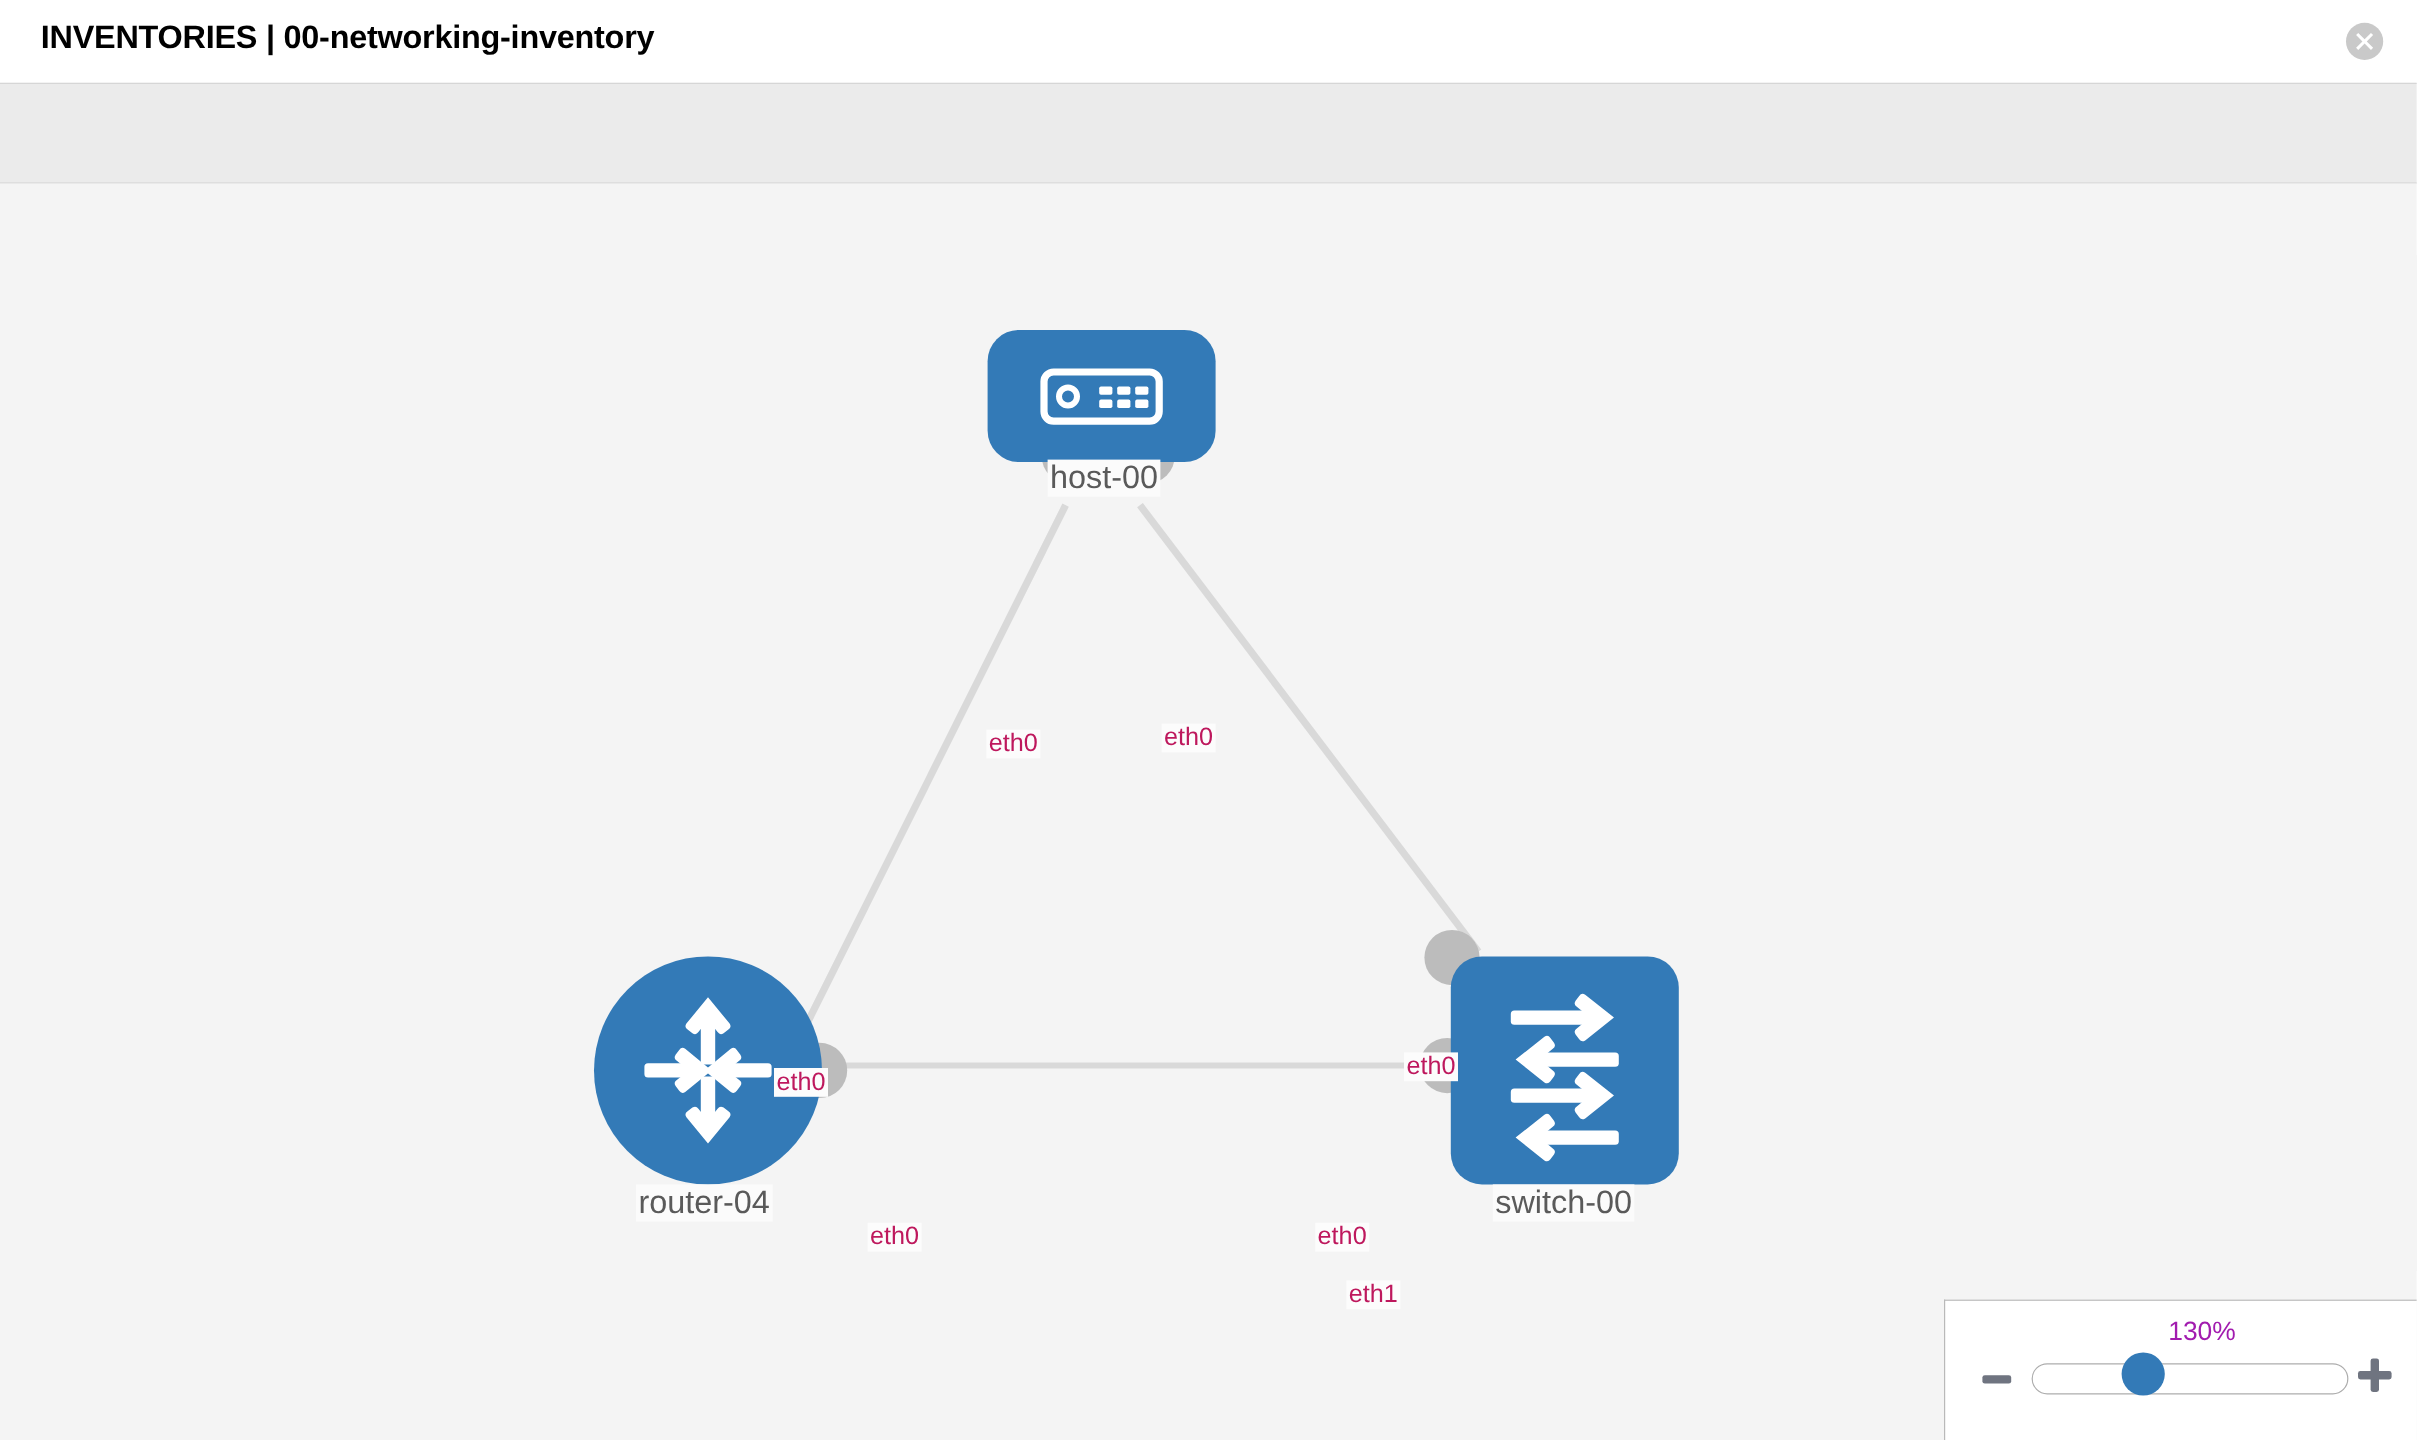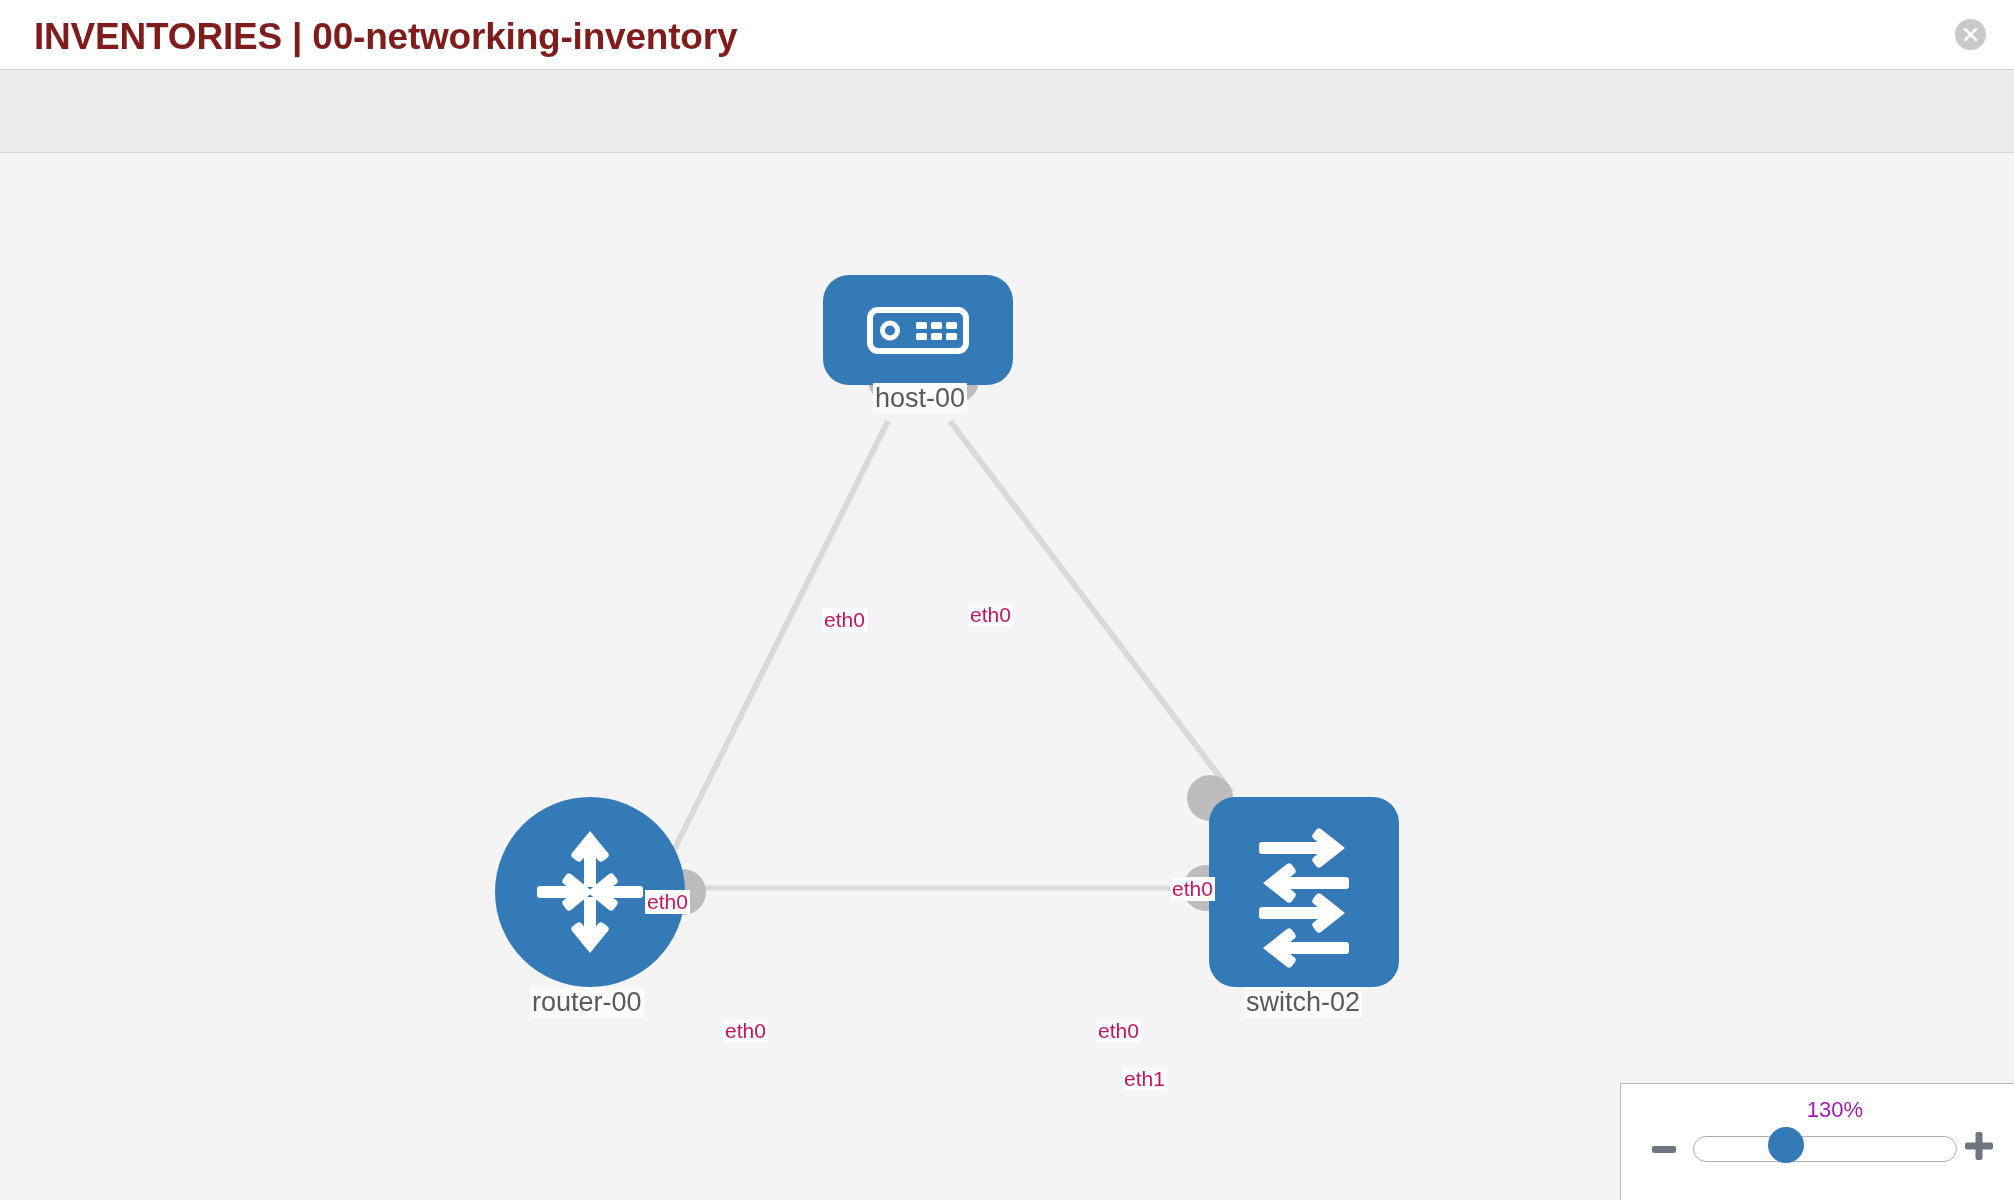--- a/index.html
+++ b/index.html
@@ -22,23 +22,23 @@
   
   .header {
     position: absolute;
     left: 0; top: 0;
     width: 2014px; height: 69px;
     background: #ffffff;
   }
   .header-title {
     position: absolute;
     left: 34px; top: 16px;
-    font-size: 37px;
+    font-size: 27px;
     font-weight: bold;
-    color: #7f1d1d;
+    color: #000000;
     letter-spacing: -0.2px;
     white-space: nowrap;
     font-stretch: condensed;
   }
   .close-btn {
     position: absolute;
     right: 28px; top: 19px;
     width: 31px; height: 31px;
     border-radius: 50%;
     background: #c9c9c9;
@@ -298,21 +298,21 @@
             <path d="M95 156 L113 134 Q115 131 112 129 L108 126 Q105 124 103 127 L95 137 L87 127 Q85 124 82 126 L78 129 Q75 131 77 134 Z"></path>
 
             <rect x="42" y="89" width="48" height="12" rx="3"></rect>
             <path d="M98 95 L76 113 Q73 115 71 112 L68 108 Q66 105 69 103 L79 95 L69 87 Q66 85 68 82 L71 78 Q73 75 76 77 Z"></path>
 
             <rect x="100" y="89" width="48" height="12" rx="3"></rect>
             <path d="M92 95 L114 113 Q117 115 119 112 L122 108 Q124 105 121 103 L111 95 L121 87 Q124 85 122 82 L119 78 Q117 75 114 77 Z"></path>
           </g>
         </svg>
       </div>
-      <div class="node-label">router-00</div>
+      <div class="node-label">router-04</div>
     </div>
 
     <div class="node" id="node-switch" style="left:1209px; top:644px;">
       <div class="connector" style="left:-22px; top:-22px;"></div>
       <div class="connector" style="left:-26px; top:68px;"></div>
       <div class="node-shape"></div>
       <div class="node-icon">
         <svg width="190" height="190" viewBox="0 0 190 190" aria-hidden="true">
           <g fill="#ffffff">
 
@@ -323,21 +323,21 @@
             <path d="M54 86 L78 67 Q81 65 83 68 L86 72 Q88 75 85 77 L74 86 L85 95 Q88 97 86 100 L83 104 Q81 107 78 105 Z"></path>
 
             <rect x="50" y="110" width="76" height="12" rx="3"></rect>
             <path d="M136 116 L112 97 Q109 95 107 98 L104 102 Q102 105 105 107 L116 116 L105 125 Q102 127 104 130 L107 134 Q109 137 112 135 Z"></path>
 
             <rect x="64" y="145" width="76" height="12" rx="3"></rect>
             <path d="M54 151 L78 132 Q81 130 83 133 L86 137 Q88 140 85 142 L74 151 L85 160 Q88 162 86 165 L83 169 Q81 172 78 170 Z"></path>
           </g>
         </svg>
       </div>
-      <div class="node-label">switch-02</div>
+      <div class="node-label">switch-00</div>
     </div>
 
     <div class="edge-label" style="left:822px; top:455px;">eth0</div>
 
     <div class="edge-label" style="left:968px; top:450px;">eth0</div>
 
     <div class="edge-label" style="left:645px; top:737px;">eth0</div>
 
     <div class="edge-label" style="left:1170px; top:724px;">eth0</div>
 

